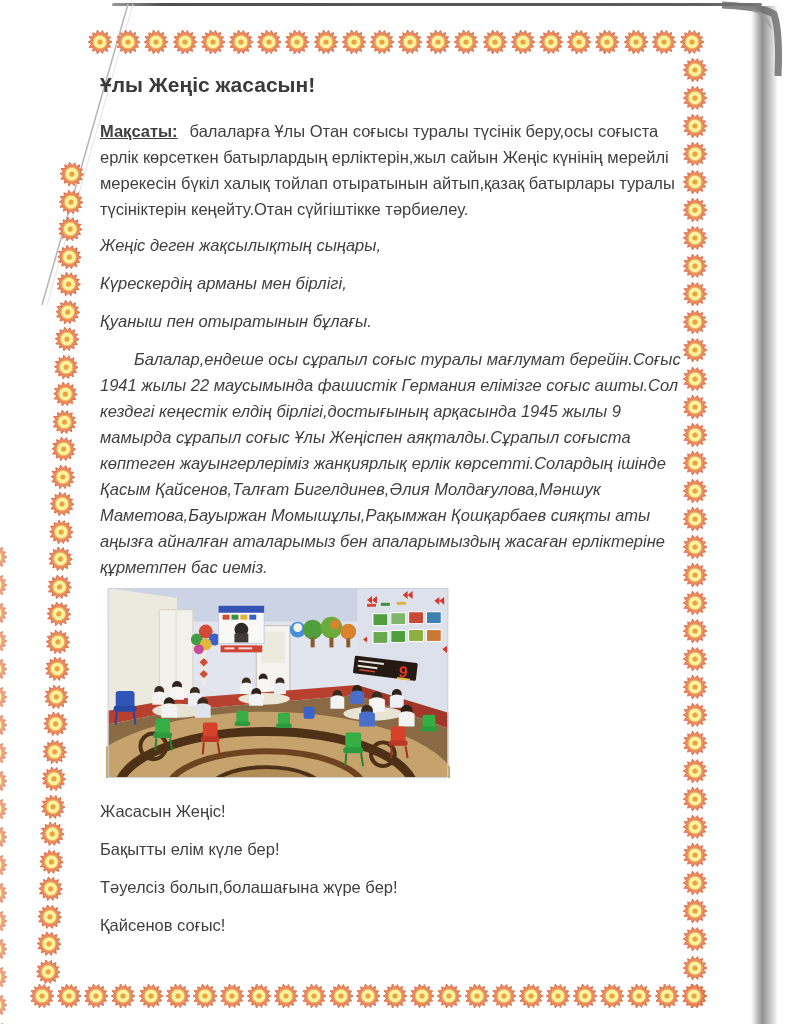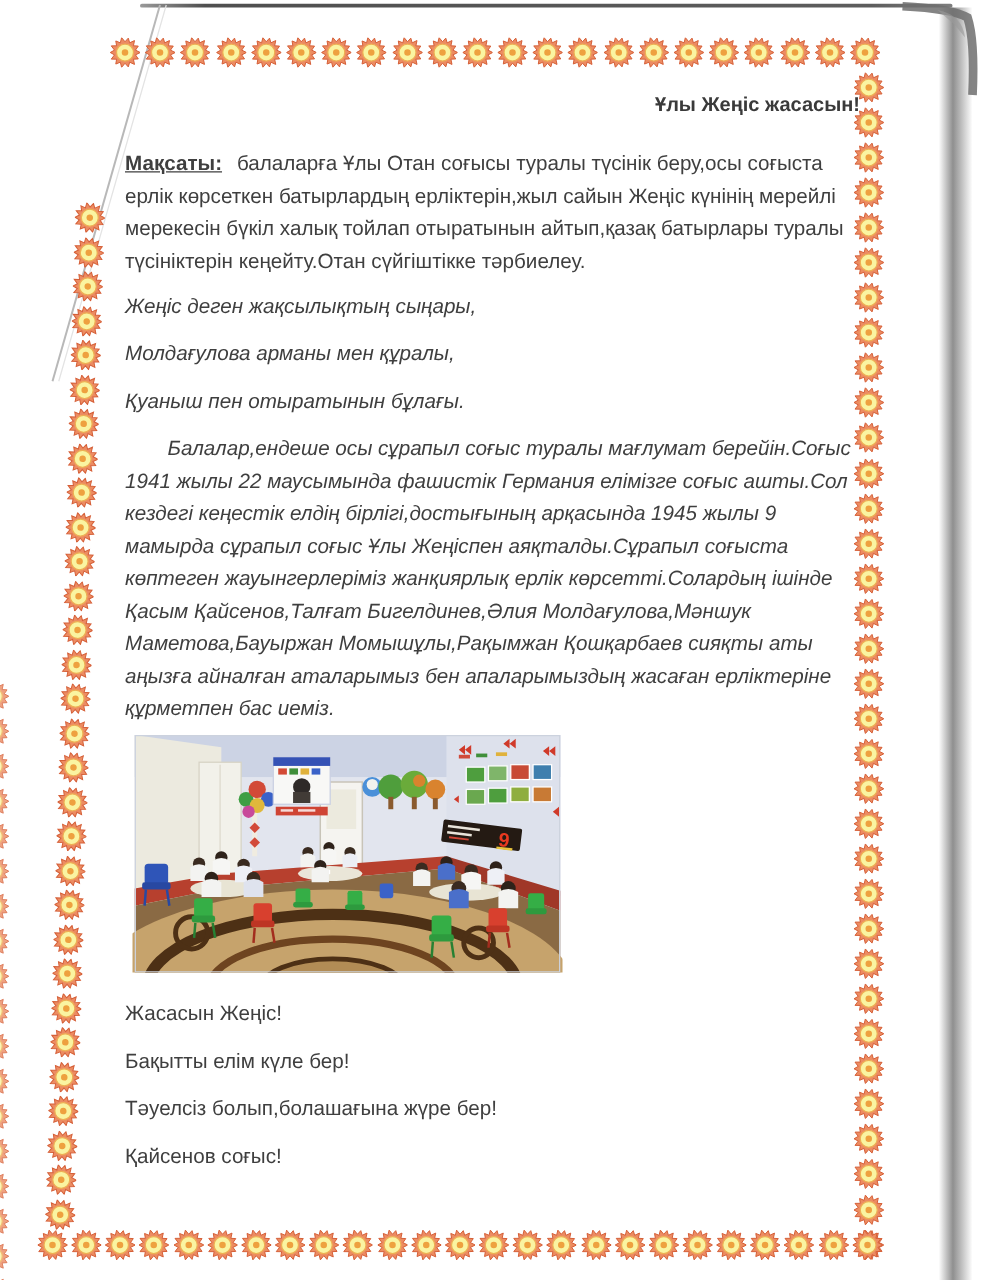--- a/index.html
+++ b/index.html
@@ -20,21 +20,21 @@
   .border-strip.vertical{flex-direction:column;}
   #border-top{left:88px;top:30px;width:616px;height:26px;}
   #border-right{left:683px;top:58px;width:26px;height:950px;}
   #border-bottom{left:30px;top:984px;width:676px;height:26px;}
   #border-left{left:48px;top:162px;width:26px;height:822px;transform:rotate(1.7deg);}
   #edge-suns{left:-17px;top:545px;width:26px;height:500px;opacity:.8;}
   .sun{width:24px;height:24px;flex:0 0 auto;}
 
   
   .content{position:absolute;left:100px;top:72px;width:588px;font-size:16.5px;line-height:26px;}
-  .content h1{font-size:16px;line-height:26px;text-align:right;margin:0 0 20px;color:#3a3a3a;font-weight:bold;}
+  .content h1{font-size:21px;line-height:26px;text-align:left;margin:0 0 20px;color:#3a3a3a;font-weight:bold;}
   .goal{margin:0 0 10px;}
   .goal b{margin-right:12px;text-decoration:underline;}
   .poem{margin:0 0 12px;font-style:italic;}
   .body-par{margin:0 0 8px;font-style:italic;text-indent:34px;}
   .closing{margin:0 0 12px;}
   .photo{margin:6px 0 20px 6px;width:344px;height:190px;display:block;}
 </style>
 </head>
 <body>
 
@@ -706,21 +706,21 @@
         <circle cx="12" cy="12" r="2.6" fill="#eea13f"></circle>
       </svg>
     </div>
 
   <div class="content">
     <h1>Ұлы Жеңіс жасасын!</h1>
 
     <p class="goal"><b>Мақсаты:</b><span>балаларға Ұлы Отан соғысы туралы түсінік беру,осы соғыста ерлік көрсеткен батырлардың ерліктерін,жыл сайын Жеңіс күнінің мерейлі мерекесін бүкіл халық тойлап отыратынын айтып,қазақ батырлары туралы түсініктерін кеңейту.Отан сүйгіштікке тәрбиелеу.</span></p>
 
     <p class="poem">Жеңіс деген жақсылықтың сыңары,</p>
-    <p class="poem">Молдағулова арманы мен құралы,</p>
+    <p class="poem">Күрескердің арманы мен бірлігі,</p>
     <p class="poem">Қуаныш пен отыратынын бұлағы.</p>
 
     <p class="body-par">Балалар,ендеше осы сұрапыл соғыс туралы мағлумат берейін.Соғыс 1941 жылы 22 маусымында фашистік Германия елімізге соғыс ашты.Сол кездегі кеңестік елдің бірлігі,достығының арқасында 1945 жылы 9 мамырда сұрапыл соғыс Ұлы Жеңіспен аяқталды.Сұрапыл соғыста көптеген жауынгерлеріміз жанқиярлық ерлік көрсетті.Солардың ішінде Қасым Қайсенов,Талғат Бигелдинев,Әлия Молдағулова,Мәншук Маметова,Бауыржан Момышұлы,Рақымжан Қошқарбаев сияқты аты аңызға айналған аталарымыз бен апаларымыздың жасаған ерліктеріне құрметпен бас иеміз.</p>
 
     <svg class="photo" viewBox="0 0 344 192">
 
       <rect x="0" y="0" width="344" height="192" fill="#e2e5ee"></rect>
       <rect x="0" y="0" width="344" height="34" fill="#ccd3e4"></rect>
       <polygon points="252,0 344,0 344,130 252,100" fill="#dde1ec"></polygon>
       <polygon points="0,0 70,10 70,122 0,140" fill="#eceadf"></polygon>

